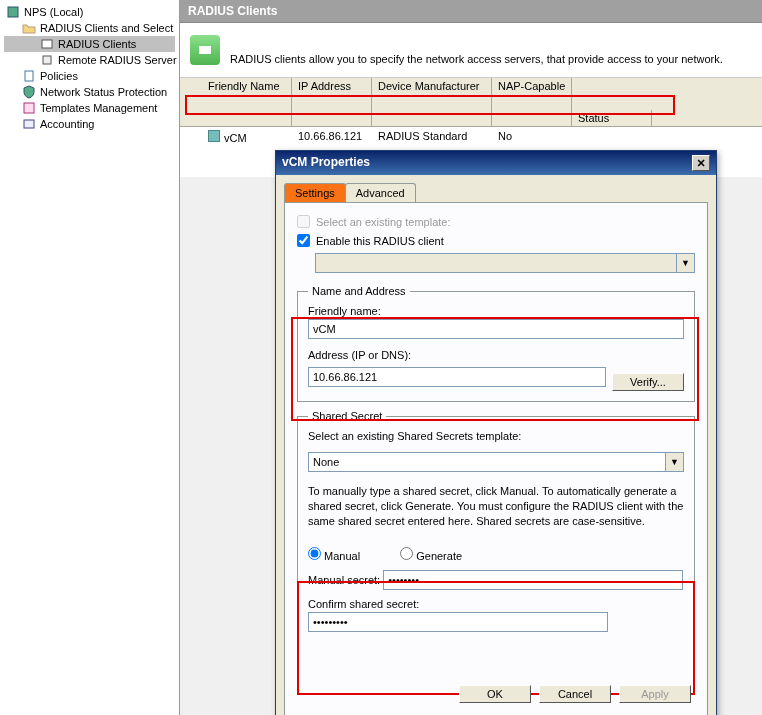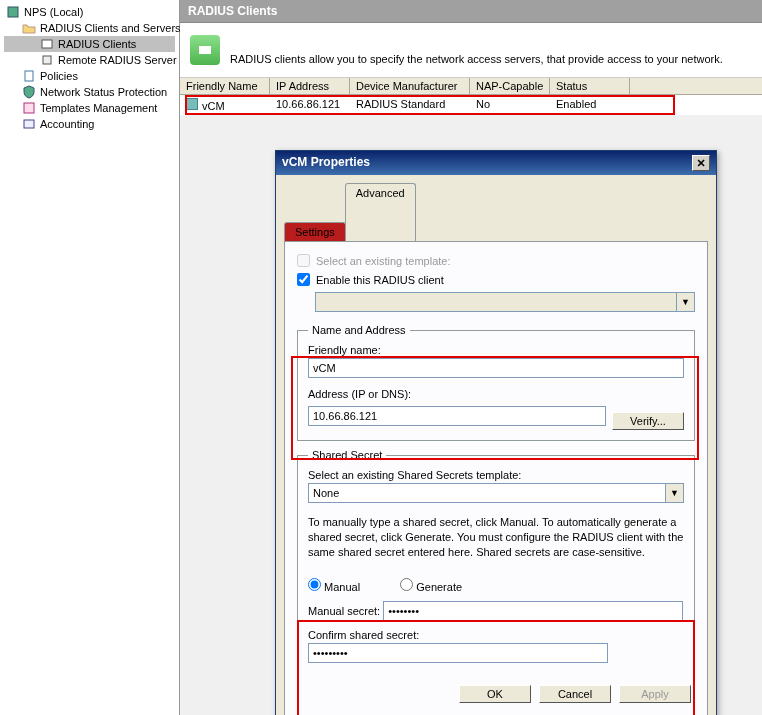--- a/index.html
+++ b/index.html
@@ -83,25 +83,25 @@
       display: flex;
       background: #fff;
       padding: 1px 0;
     }
     .td {
       padding: 2px 6px;
       overflow: hidden;
       white-space: nowrap;
       font-size: 11px;
     }
-    .col-name { width: 90px; flex-shrink:0; }
+    .col-name { width: 90px; flex-shrink:0;margin-left:22px; }
     .col-ip   { width: 80px; flex-shrink:0; }
     .col-mfr  { width: 120px; flex-shrink:0; }
     .col-nap  { width: 80px; flex-shrink:0; }
-    .col-stat { width: 80px; flex-shrink:0; }
+    .col-stat { width: 80px; flex-shrink:0;margin-top:32px; }
     .highlight-box {
       position: absolute;
       border: 2px solid #e00000;
       pointer-events: none;
     }
     .dialog {
       position: absolute;
       left: 275px; top: 150px;
       width: 442px;
       height: 575px;
@@ -139,21 +139,21 @@
       padding: 3px 10px;
       background: #ece9d8;
       border: 1px solid #919b9c;
       border-bottom: none;
       border-radius: 3px 3px 0 0;
       margin-right: -1px;
       cursor: pointer;
       position: relative;
       font-size: 11px;
     }
-    .tab.active { background: #b91c1c; z-index: 2; margin-top: 39px; }
+    .tab.active { background: #f97316; z-index: 2; }
     .tab-body {
       margin: 0 8px 8px 8px;
       background: #fcfcfe;
       border: 1px solid #919b9c;
       flex: 1;
       padding: 12px;
       overflow: hidden;
       position: relative;
     }
     .chk-row { display:flex; align-items:center; gap:6px; margin-bottom:6px; }
@@ -223,21 +223,21 @@
         </svg>
     </span>
     <span>NPS (Local)</span>
   </div>
   <div class="tree-item indent1">
     <span class="tree-icon">
       <svg viewBox="0 0 14 14" width="14" height="14">
           <path d="M1 4h4l1 2h7v6H1z" fill="#f5d67b" stroke="#b98"></path>
         </svg>
     </span>
-    <span>RADIUS Clients and Servers</span>
+    <span>RADIUS Clients and Select</span>
   </div>
   <div class="tree-item indent2 selected">
     <span class="tree-icon">
       <svg viewBox="0 0 14 14" width="14" height="14">
           <rect x="2" y="3" width="10" height="8" fill="#fff" stroke="#555"></rect>
         </svg>
     </span>
     <span>RADIUS Clients</span>
   </div>
   <div class="tree-item indent2">
@@ -346,21 +346,21 @@
       <div class="addr-row" style="margin-top:2px;">
         <input class="field-input" value="10.66.86.121" style="">
         <button class="btn">Verify...</button>
       </div>
     </fieldset>
     <div class="highlight-box" style="left:6px; top:114px; width:408px; height:104px;"></div>
 
     <fieldset style="border-bottom:none; padding-bottom:4px;">
       <legend>Shared Secret</legend>
       <label>Select an existing Shared Secrets template:</label>
-      <div class="select-wrap" style="margin:2px 0 12px 0;">
+      <div class="select-wrap" style="margin:10px 0 12px 0;">
         <input class="field-input" value="None" style="">
         <div class="dd-btn">▼</div>
       </div>
       <div style="margin-bottom:18px; line-height:1.35;">To manually type a shared secret, click Manual. To automatically generate a shared secret, click Generate. You must configure the RADIUS client with the same shared secret entered here. Shared secrets are case-sensitive.</div>
 
       <div class="radio-row">
         <label><input type="radio" name="ss" checked="" style=""> <span>Manual</span></label>
         <label><input type="radio" name="ss" style=""> <span>Generate</span></label>
       </div>
       <label>Manual secret:</label>

